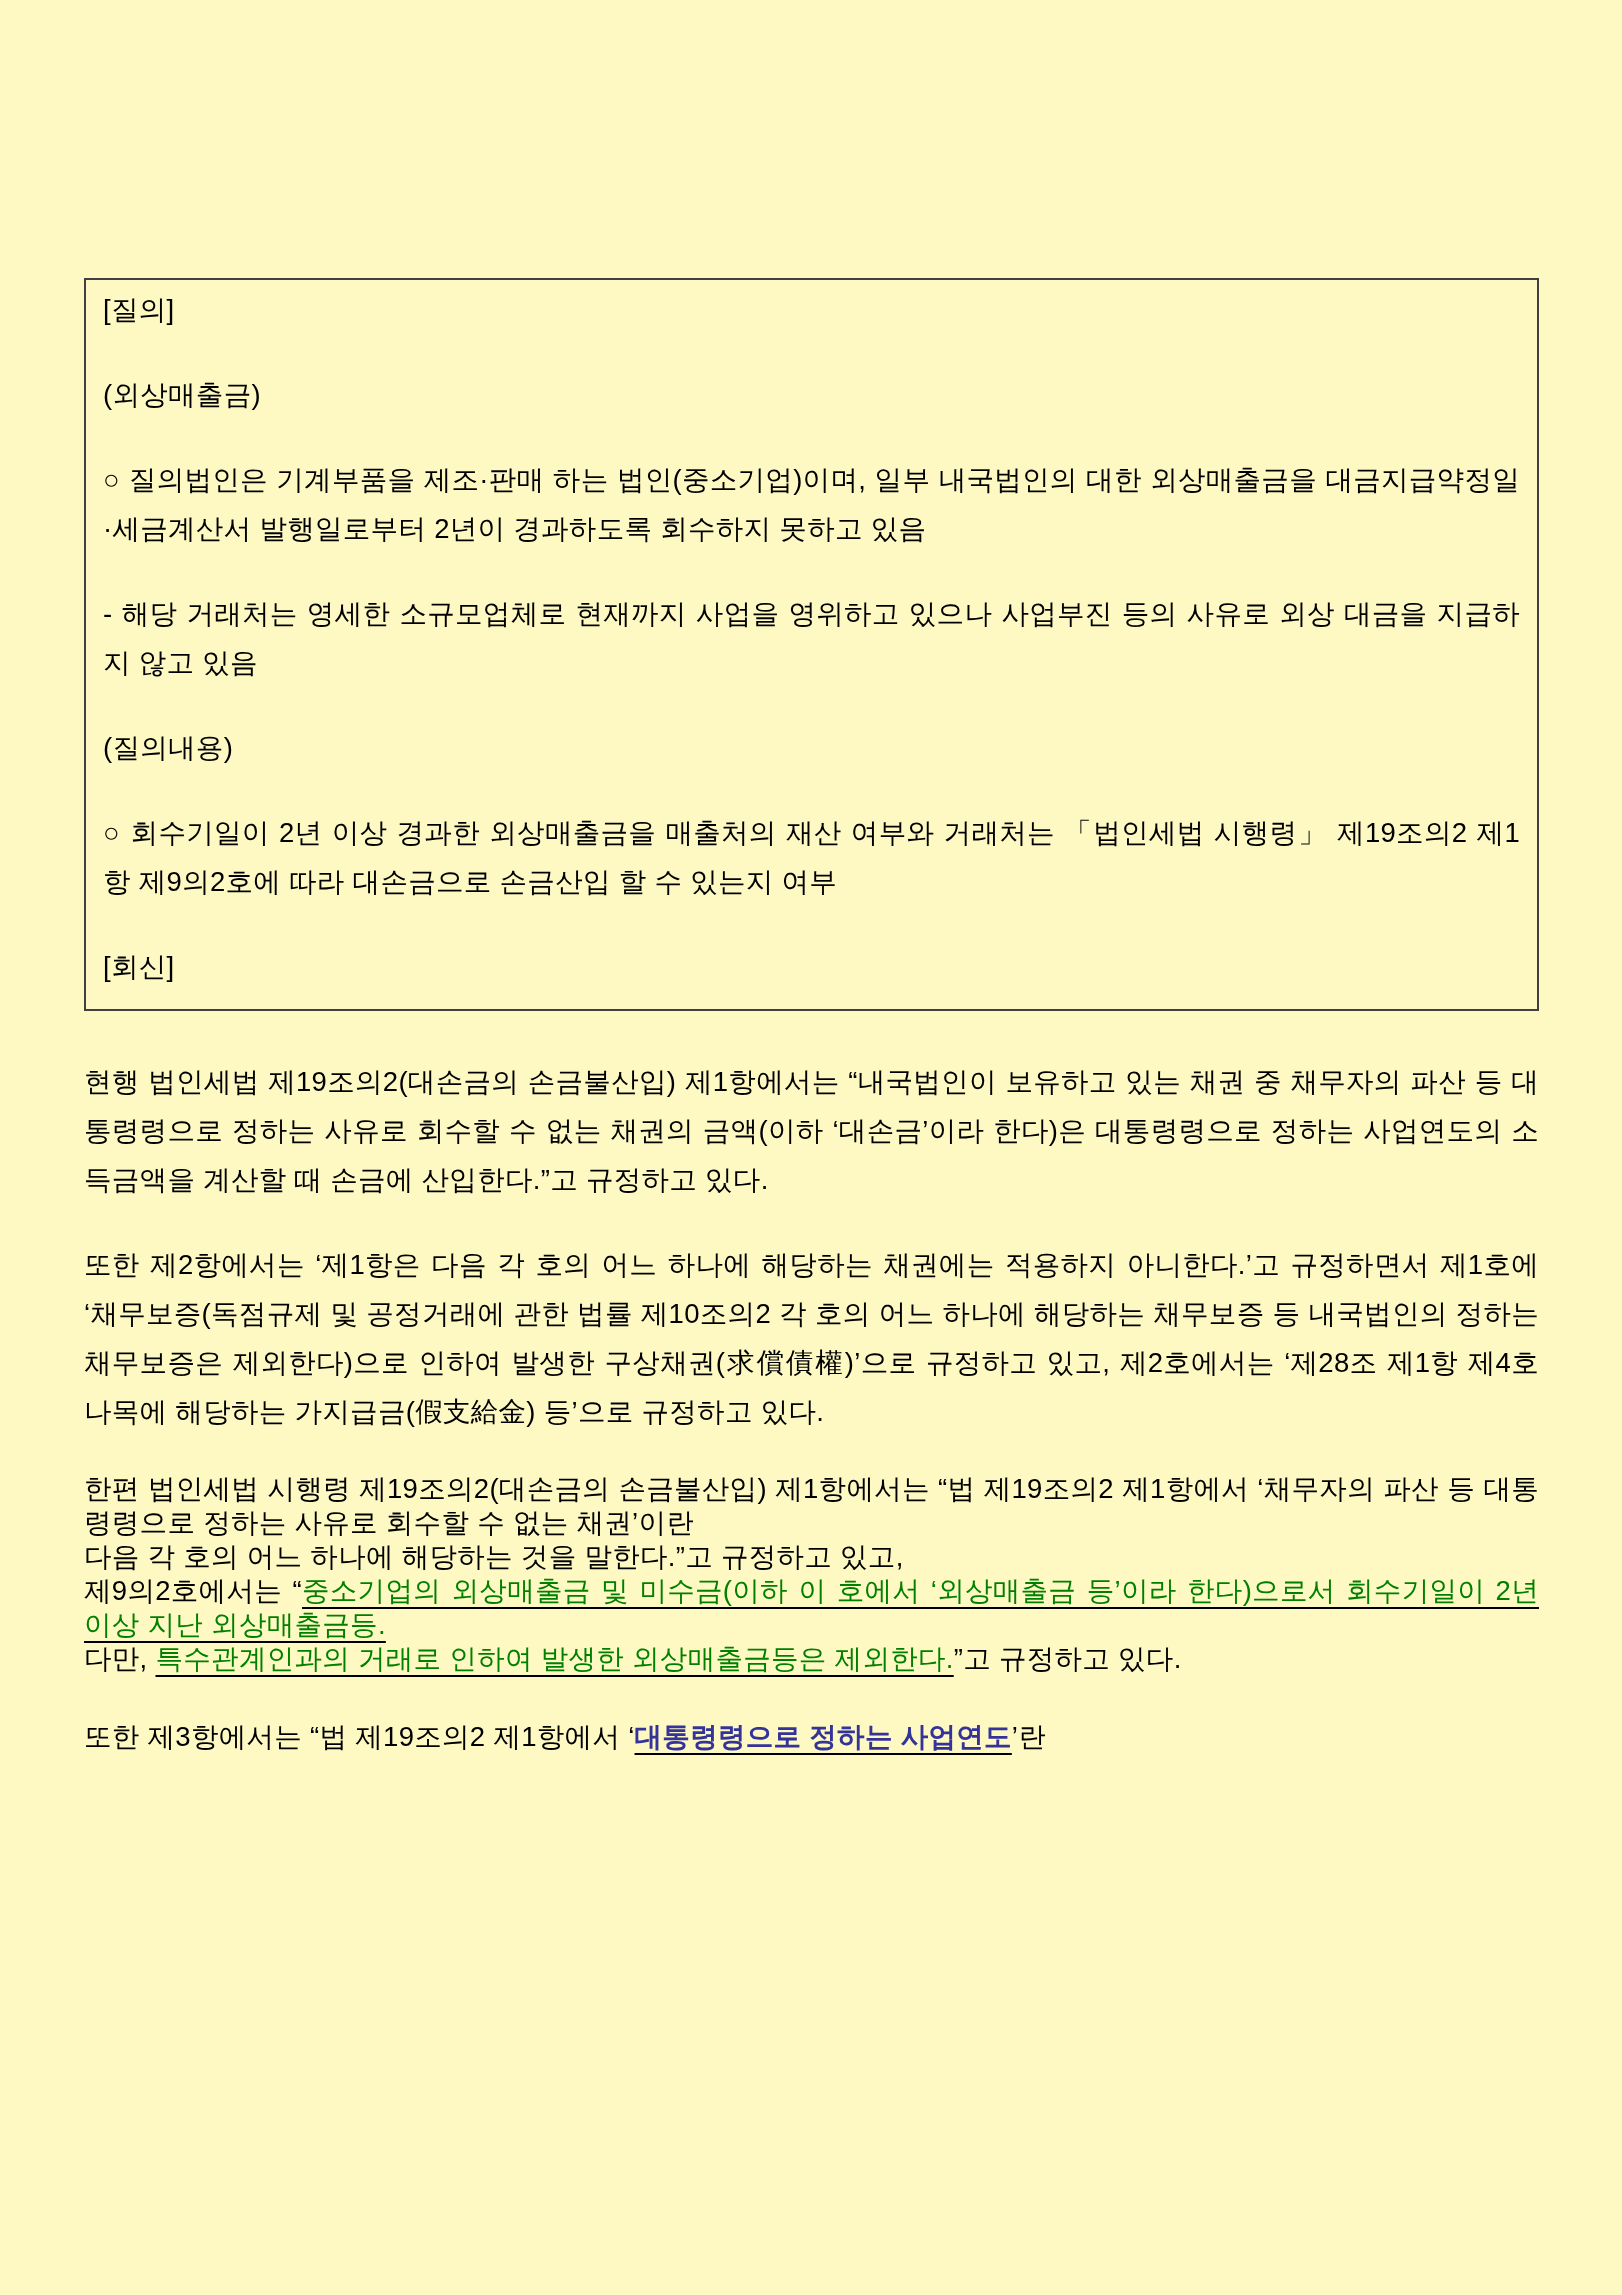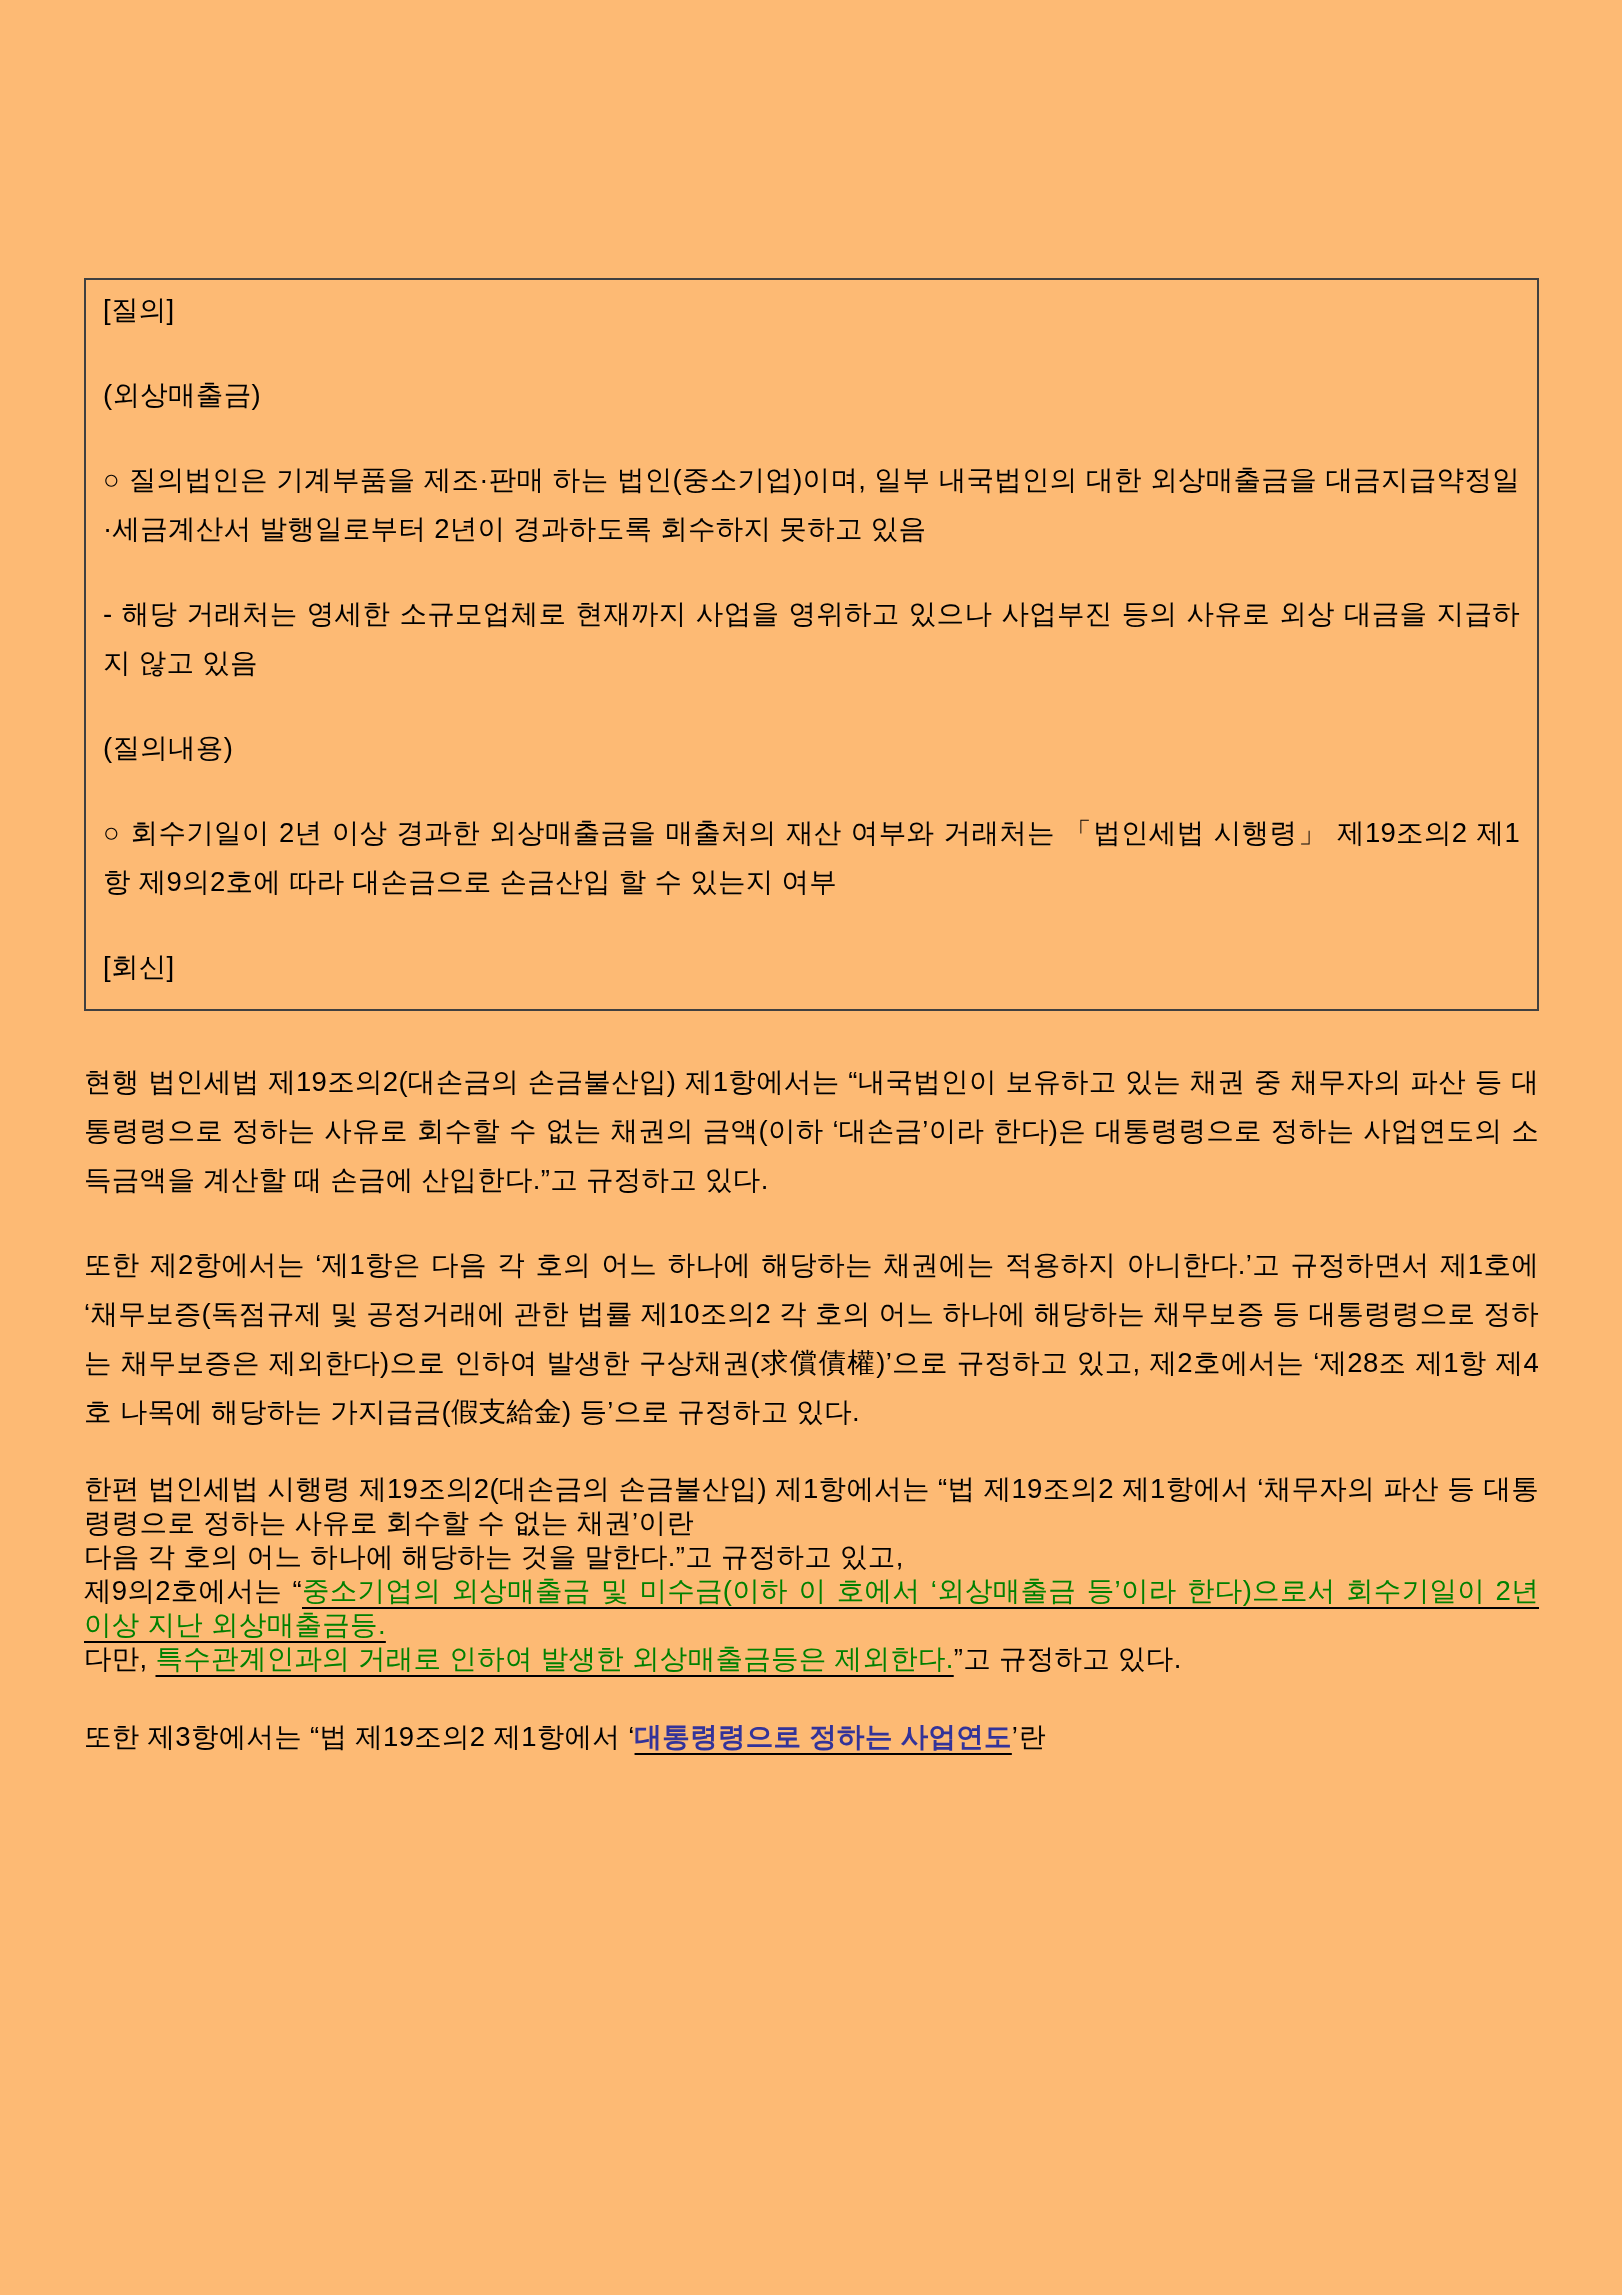--- a/index.html
+++ b/index.html
@@ -48,30 +48,30 @@
     text-decoration: underline;
     text-decoration-color: #000000;
     text-decoration-thickness: 2px;
     text-underline-offset: 7.2px;
     font-weight: bold;
   }
 </style>
 </head>
 <body>
 
-<div class="page" style="background: #fdba74;">
+<div class="page" style="background: #fef9c3;">
   <div class="qa-box" id="qa-box">
       <p class="para"><span class="seg-normal">[질의]</span></p>
       <p class="para"><span class="seg-normal">(외상매출금)</span></p>
       <p class="para"><span class="seg-normal">○ 질의법인은 기계부품을 제조·판매 하는 법인(중소기업)이며, 일부 내국법인의 대한 외상매출금을 대금지급약정일·세금계산서 발행일로부터 2년이 경과하도록 회수하지 못하고 있음</span></p>
       <p class="para"><span class="seg-normal">- 해당 거래처는 영세한 소규모업체로 현재까지 사업을 영위하고 있으나 사업부진 등의 사유로 외상 대금을 지급하지 않고 있음</span></p>
       <p class="para"><span class="seg-normal">(질의내용)</span></p>
       <p class="para"><span class="seg-normal">○ 회수기일이 2년 이상 경과한 외상매출금을 매출처의 재산 여부와 거래처는 「법인세법 시행령」 제19조의2 제1항 제9의2호에 따라 대손금으로 손금산입 할 수 있는지 여부</span></p>
       <p class="para"><span class="seg-normal">[회신]</span></p>
     </div>
   <div class="body-section" id="body-section">
       <p class="para"><span class="seg-normal">현행 법인세법 제19조의2(대손금의 손금불산입) 제1항에서는 “내국법인이 보유하고 있는 채권 중 채무자의 파산 등 대통령령으로 정하는 사유로 회수할 수 없는 채권의 금액(이하 ‘대손금’이라 한다)은 대통령령으로 정하는 사업연도의 소득금액을 계산할 때 손금에 산입한다.”고 규정하고 있다.</span></p>
-      <p class="para"><span class="seg-normal">또한 제2항에서는 ‘제1항은 다음 각 호의 어느 하나에 해당하는 채권에는 적용하지 아니한다.’고 규정하면서 제1호에 ‘채무보증(독점규제 및 공정거래에 관한 법률 제10조의2 각 호의 어느 하나에 해당하는 채무보증 등 대통령령으로 정하는 채무보증은 제외한다)으로 인하여 발생한 구상채권(求償債權)’으로 규정하고 있고, 제2호에서는 ‘제28조 제1항 제4호 나목에 해당하는 가지급금(假支給金) 등’으로 규정하고 있다.</span></p>
+      <p class="para"><span class="seg-normal">또한 제2항에서는 ‘제1항은 다음 각 호의 어느 하나에 해당하는 채권에는 적용하지 아니한다.’고 규정하면서 제1호에 ‘채무보증(독점규제 및 공정거래에 관한 법률 제10조의2 각 호의 어느 하나에 해당하는 채무보증 등 내국법인의 정하는 채무보증은 제외한다)으로 인하여 발생한 구상채권(求償債權)’으로 규정하고 있고, 제2호에서는 ‘제28조 제1항 제4호 나목에 해당하는 가지급금(假支給金) 등’으로 규정하고 있다.</span></p>
       <p class="para tight"><span class="seg-normal">한편 법인세법 시행령 제19조의2(대손금의 손금불산입) 제1항에서는 “법 제19조의2 제1항에서 ‘채무자의 파산 등 대통령령으로 정하는 사유로 회수할 수 없는 채권’이란</span><br><span class="seg-normal">다음 각 호의 어느 하나에 해당하는 것을 말한다.”고 규정하고 있고,</span><br><span class="seg-normal">제9의2호에서는 “</span><span class="seg-green-underline">중소기업의 외상매출금 및 미수금(이하 이 호에서 ‘외상매출금 등’이라 한다)으로서 회수기일이 2년 이상 지난 외상매출금등. </span><br><span class="seg-normal">다만, </span><span class="seg-green-underline">특수관계인과의 거래로 인하여 발생한 외상매출금등은 제외한다.</span><span class="seg-normal">”고 규정하고 있다.</span></p>
       <p class="para"><span class="seg-normal">또한 제3항에서는 “법 제19조의2 제1항에서 ‘</span><span class="seg-blue-underline">대통령령으로 정하는 사업연도</span><span class="seg-normal">’란</span></p>
     </div>
 </div>
 
 
 </body></html>

